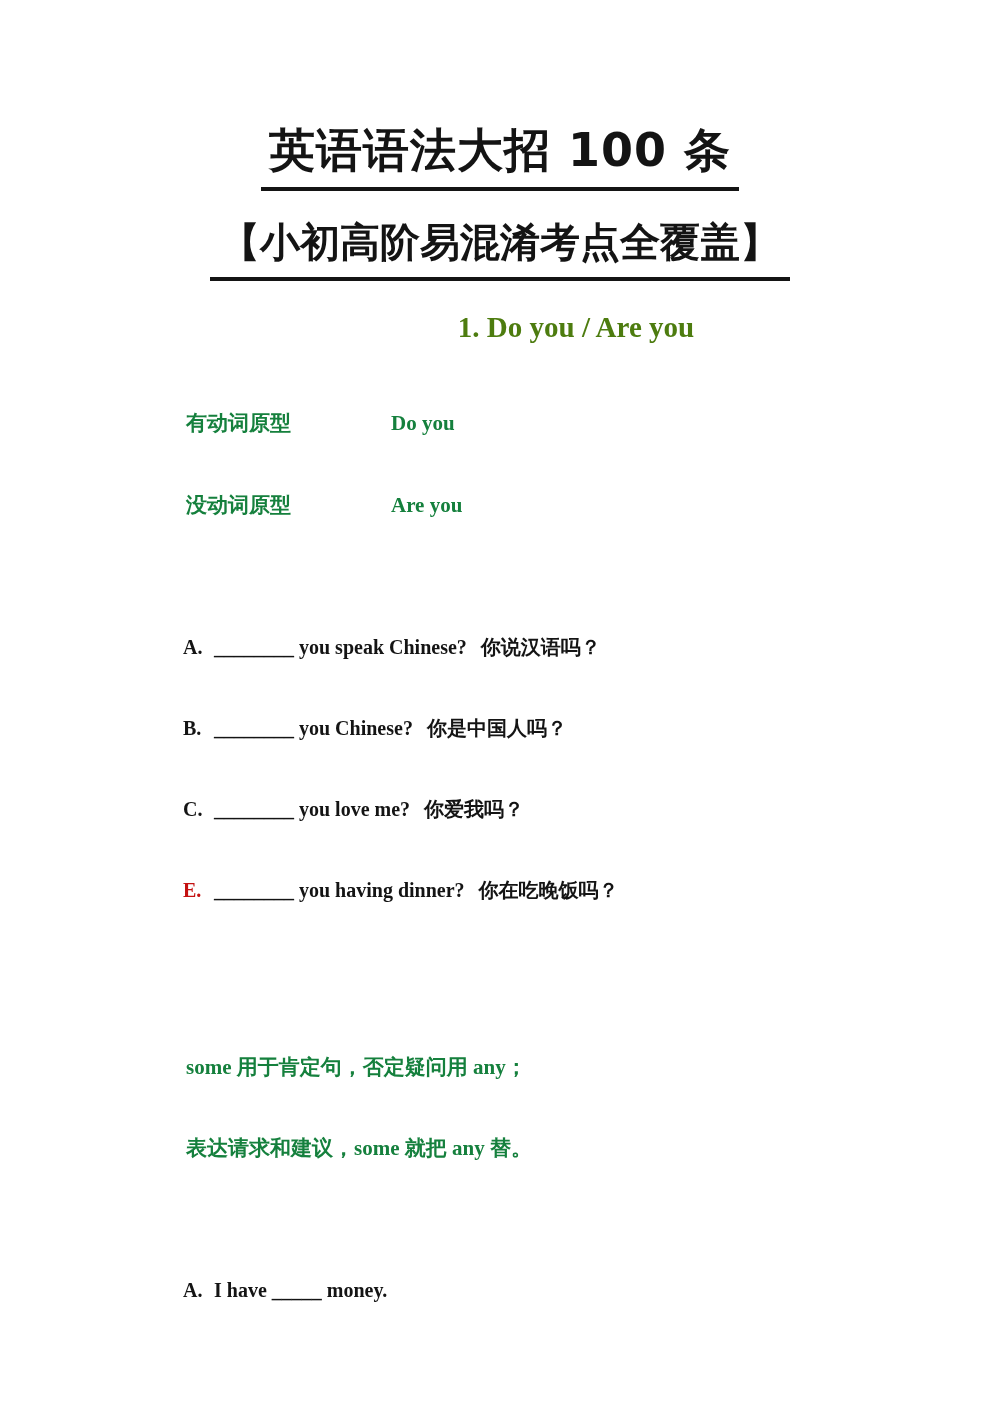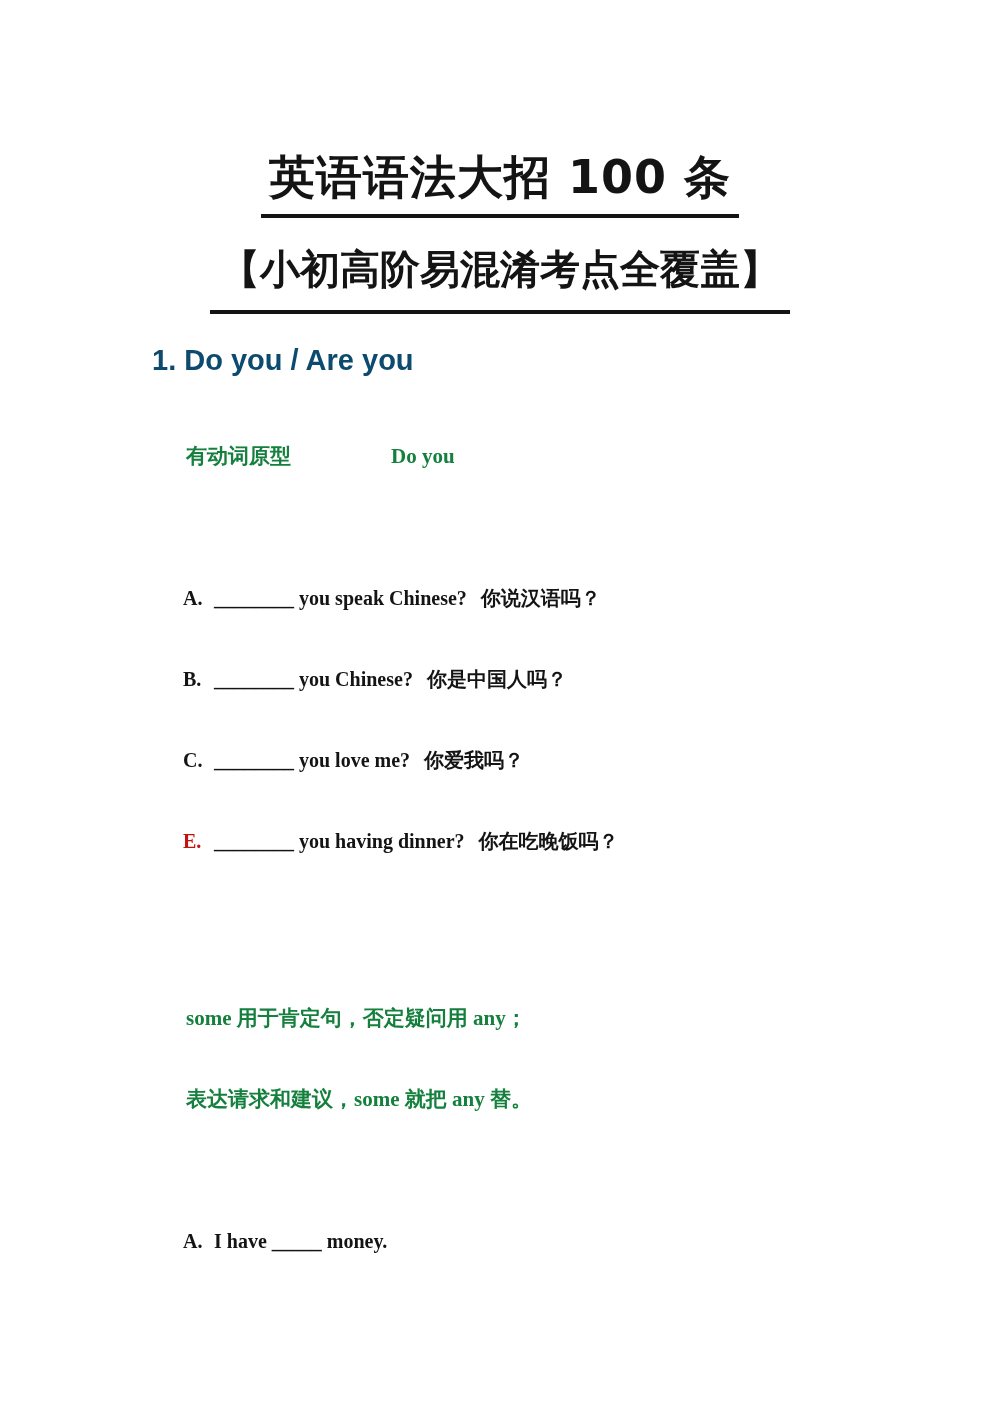--- a/index.html
+++ b/index.html
@@ -3,41 +3,42 @@
 <meta charset="utf-8">
 <style>
   html,body{margin:0;padding:0;}
   body{
     width:1000px;height:1414px;background:#ffffff;color:#141414;
     font-family:"Liberation Serif","DejaVu Serif",serif;
     overflow:hidden;
   }
   .sheet{position:relative;width:1000px;height:1414px;overflow:hidden;}
 
-  .title-block{text-align:center;margin-top:27px;}
+  .title-block{text-align:center;}
   .doc-title{
     display:inline-block;margin:120px auto 0;
     font-family:"DejaVu Sans","Liberation Sans",sans-serif;
     font-size:46px;font-weight:bold;letter-spacing:1px;
     border-bottom:4px solid #141414;padding:0 8px 5px;
   }
   .doc-subtitle{
     display:inline-block;margin:24px auto 0;
     font-family:Liberation Serif, serif;
     font-size:40px;font-weight:bold;
-    border-bottom:4px solid #141414;padding:0 10px 13px;
+    border-bottom:4px solid #141414;padding:0 10px 7px;
   }
 
   .content{margin-left:152px;}
   .section{margin-top:42px;}
   .section.first{margin-top:30px;}
   .sec-heading{
-    margin:0;font-size:29px;font-weight:bold;color:#0c4a6e;
-    font-family:Liberation Sans, sans-serif;
+    margin:0;font-size:29px;font-weight:bold;color:#4d7c0f;
+    font-family:Liberation Serif, serif;
     white-space:pre-wrap;
+    text-align:center;
   }
   .notes{
     margin:11px 0 7px 34px;color:#15803d;font-weight:bold;
     font-size:21px;line-height:27px;white-space:pre-wrap;
     font-family:"Liberation Serif","DejaVu Serif",serif;
   }
   .note-line{white-space:pre-wrap;}
   .note-cn-col{display:inline-block;width:205px;font-family:"Liberation Sans","DejaVu Sans",sans-serif;}
 
   .items{
@@ -61,20 +62,21 @@
     <br>
     <div class="doc-subtitle">【小初高阶易混淆考点全覆盖】</div>
   </div>
 
   <div class="content">
 
     <div class="section first">
       <h3 class="sec-heading">1. Do you / Are you</h3>
       <div class="notes">
         <div class="note-line"><span class="note-cn-col">有动词原型</span><span class="note-en">Do you</span></div>
+        <div class="note-line"><span class="note-cn-col">没动词原型</span><span class="note-en">Are you</span></div>
       </div>
       <div class="items">
         <div class="item"><span class="lbl">A.</span><span class="en">________ you speak Chinese?</span><span class="cn cn-gap-sm">你说汉语吗？</span></div>
         <div class="item"><span class="lbl">B.</span><span class="en">________ you Chinese?</span><span class="cn cn-gap-sm">你是中国人吗？</span></div>
         <div class="item"><span class="lbl">C.</span><span class="en">________ you love me?</span><span class="cn cn-gap-sm">你爱我吗？</span></div>
         <div class="item"><span class="lbl red">E.</span><span class="en">________ you having dinner?</span><span class="cn cn-gap-sm">你在吃晚饭吗？</span></div>
       </div>
     </div>
 
     <div class="section">

